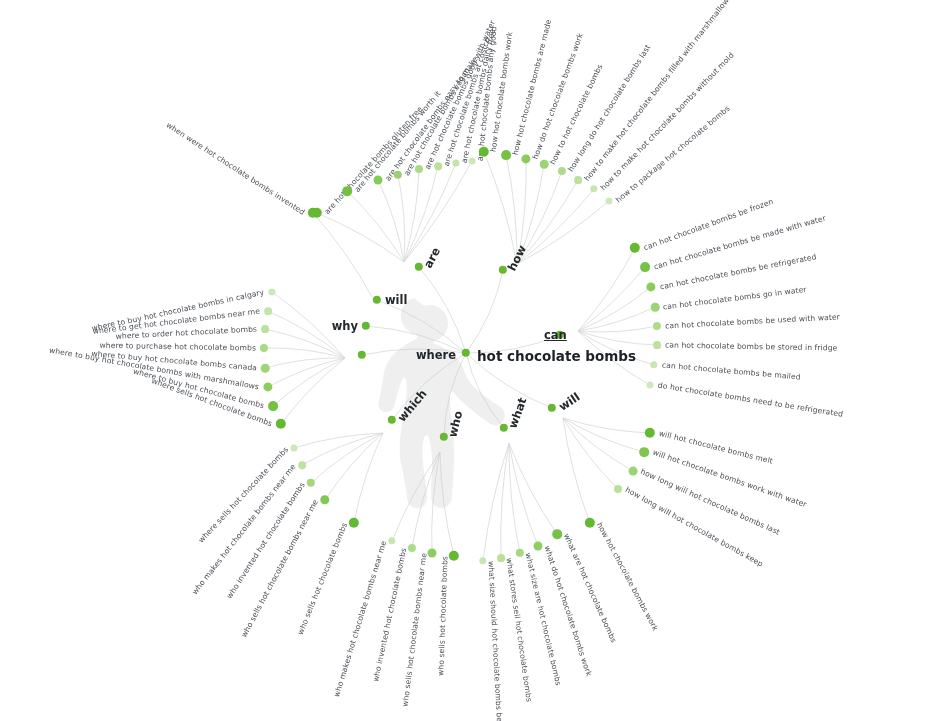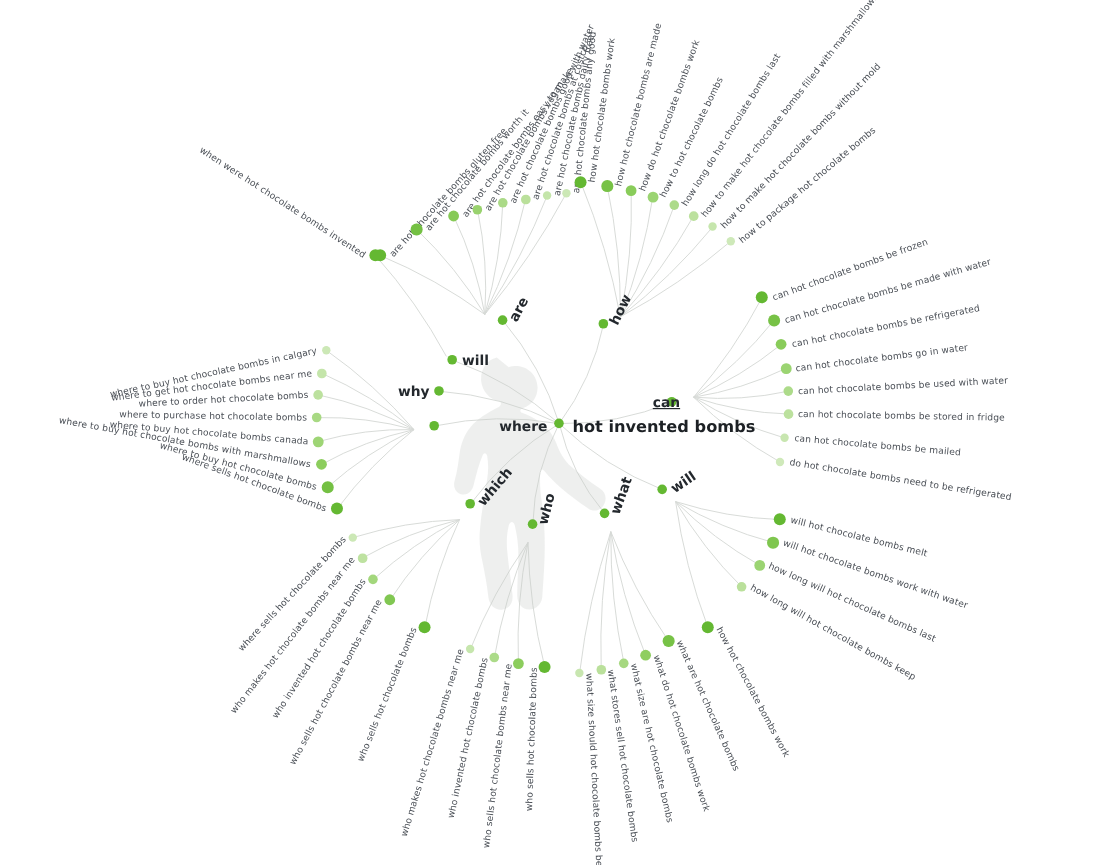--- a/index.html
+++ b/index.html
@@ -210,14 +210,14 @@
       <div class="lbl" style="left: 271.8px; top: 424px; transform: translate(-100%, -50%) rotate(380deg); transform-origin: 100% 50%;">where sells hot chocolate bombs</div>
       <div class="dot" style="left: 366px; top: 326px; width: 8.4px; height: 8.4px; background: rgb(100, 184, 50);"></div>
       <div class="hub-lbl" style="left: 358px; top: 326px; transform: translate(-100%, -50%) rotate(0deg); transform-origin: 100% 50%;">why</div>
       <div class="dot" style="left: 377px; top: 300px; width: 8.4px; height: 8.4px; background: rgb(100, 184, 50);"></div>
       <div class="hub-lbl" style="left: 385px; top: 300px; transform: translateY(-50%) rotate(0deg);">will</div>
       <div class="dot" style="left: 313px; top: 213px; width: 10.4px; height: 10.4px; background: rgb(100, 184, 50);"></div>
       <div class="lbl" style="left: 303.8px; top: 213px; transform: translate(-100%, -50%) rotate(393deg); transform-origin: 100% 50%;">when were hot chocolate bombs invented</div>
       <div class="dot" style="left: 466px; top: 353px; width: 8.4px; height: 8.4px; background: rgb(100, 184, 50);"></div>
     </div>
 
-  <div class="center-lbl">hot invented bombs</div>
+  <div class="center-lbl">hot chocolate bombs</div>
 </div>
 
 </body></html>

